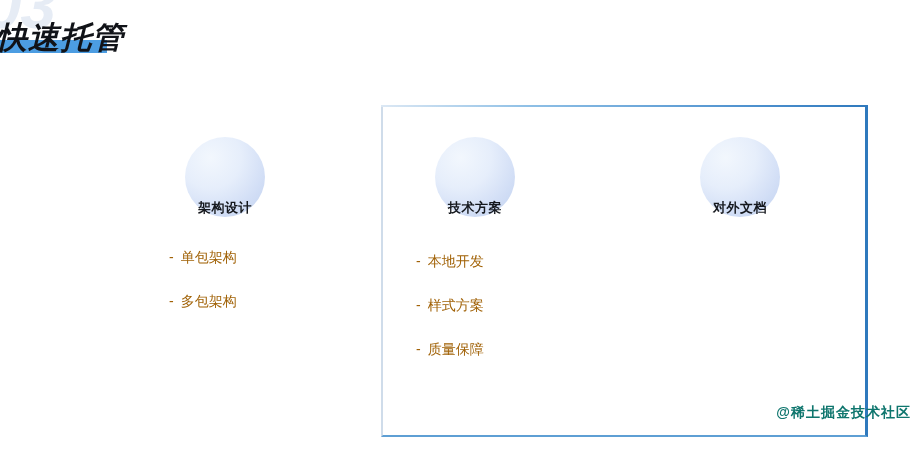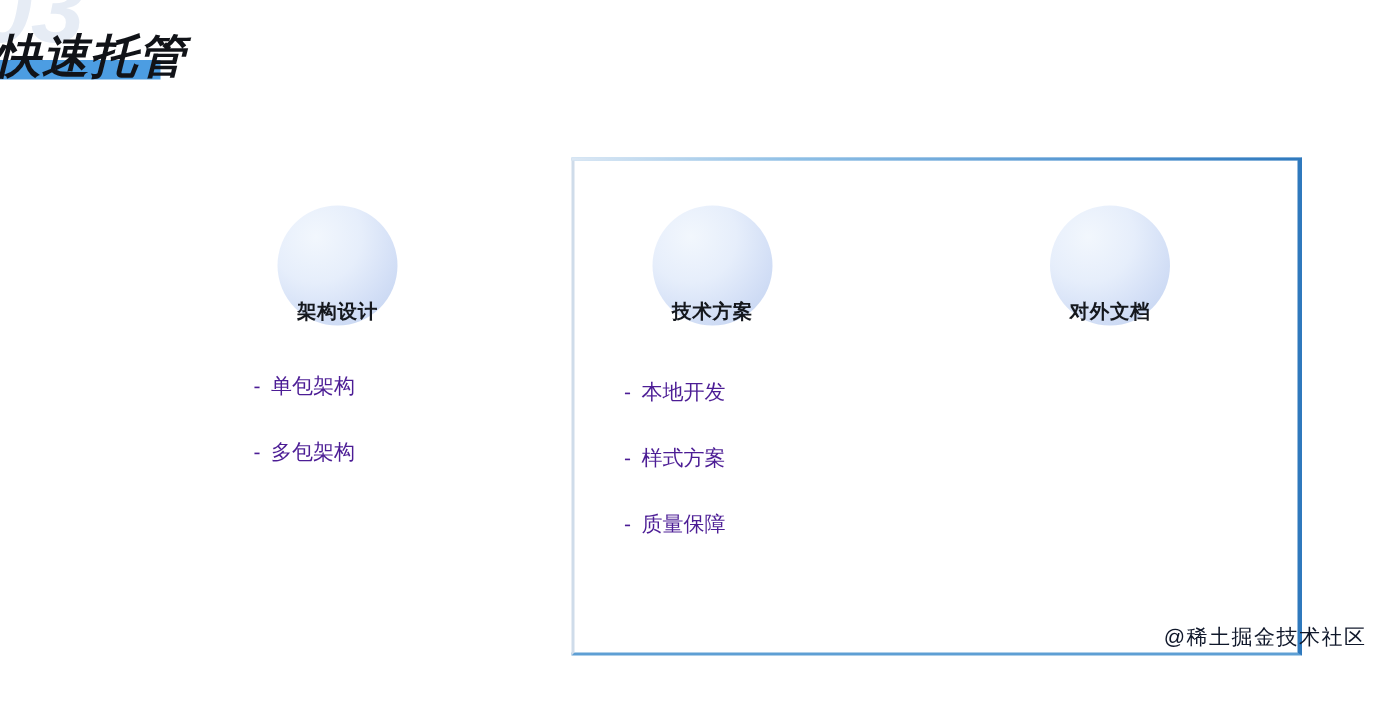--- a/index.html
+++ b/index.html
@@ -105,21 +105,21 @@
     letter-spacing: 0.5px;
     white-space: nowrap;
   }
   .item-list {
     margin-top: 32px;
     padding: 0;
     list-style: none;
   }
   .item-row {
     font-size: 14px;
-    color: #4c1d95;
+    color: #a16207;
     line-height: 16px;
     margin-bottom: 28px;
     white-space: nowrap;
   }
   .item-dash {
     display: inline-block;
     margin-right: 7px;
   }
 
   
@@ -128,25 +128,26 @@
   #column-2 { left: 655px; width: 170px; }
 
   #column-0 .item-list { margin-left: 14px; }
   #column-1 .item-list { margin-left: 16px; margin-top: 36px; }
   #column-2 .item-list { margin-left: 20px; }
 
   
   #watermark {
     position: absolute;
     right: 12px;
-    bottom: 6px;
+    bottom: 18px;
     font-size: 14px;
-    color: #0f172a;
+    color: #0f766e;
     letter-spacing: 1px;
     user-select: none;
+    font-weight: bold;
   }
 </style>
 </head>
 <body>
 
 <div id="slide">
 
   <div id="section-number">03</div>
 
   <div id="title-wrap">

